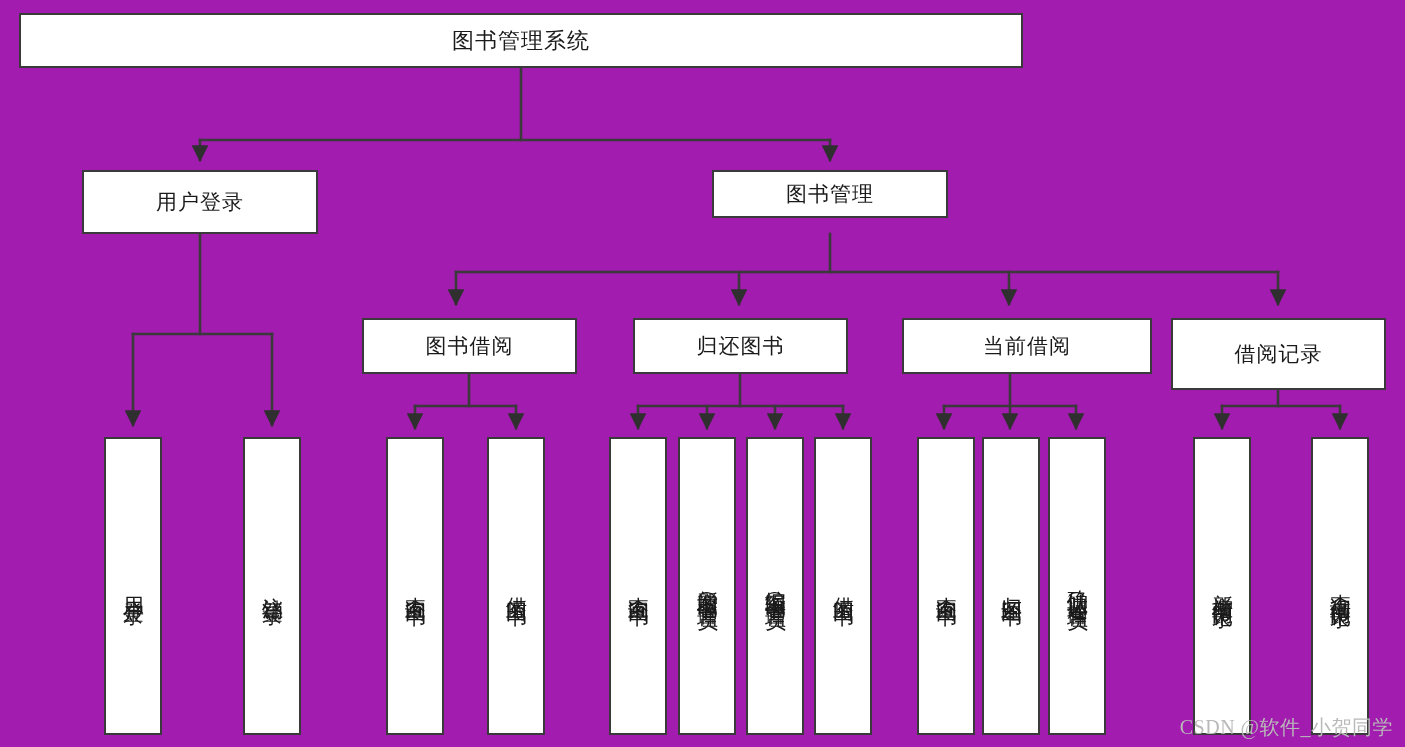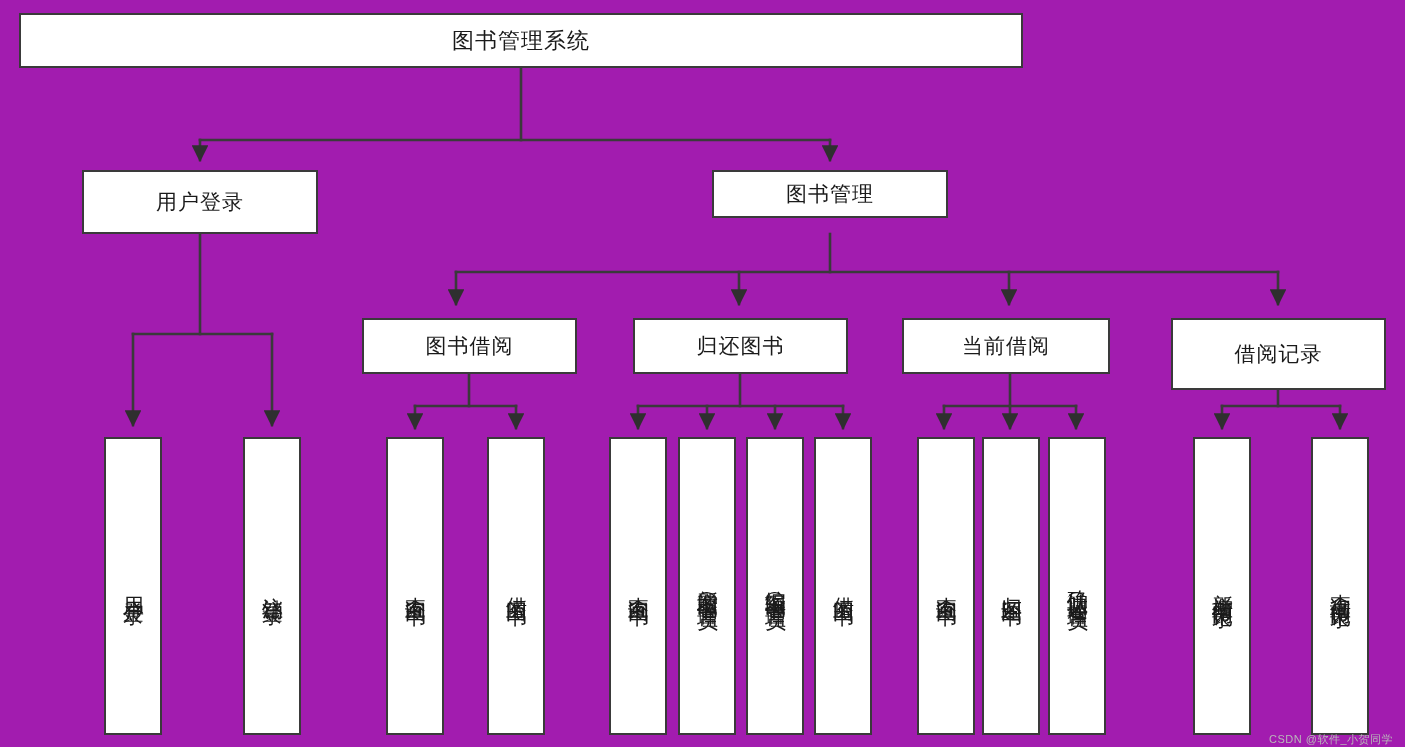--- a/index.html
+++ b/index.html
@@ -52,27 +52,28 @@
     text-orientation: upright;
     letter-spacing: 3px;
     font-size: 21px;
   }
   .node.root .node-label {
     font-size: 22px;
   }
   #watermark {
     position: absolute;
     right: 12px;
-    bottom: 0;
-    font-size: 11px;
+    bottom: 6px;
+    font-size: 20px;
     color: #b9b9b9;
     letter-spacing: 0.5px;
     z-index: 5;
     white-space: nowrap;
     user-select: none;
+    font-family: Liberation Serif, serif;
   }
 </style>
 </head>
 <body>
 
 <div id="diagram-root">
 
   <svg id="edge-layer" viewBox="0 0 1405 747" width="1405" height="747" xmlns="http://www.w3.org/2000/svg">
     <defs>
       <marker id="arrow" viewBox="0 0 12 12" refX="10.5" refY="6" markerWidth="6.5" markerHeight="6.5" orient="auto-start-reverse" markerUnits="strokeWidth">
@@ -136,21 +137,21 @@
   </div>
 
   <div class="node horizontal" style="left:362px; top:318px; width:215px; height:56px;">
     <span class="node-label">图书借阅</span>
   </div>
 
   <div class="node horizontal" style="left:633px; top:318px; width:215px; height:56px;">
     <span class="node-label">归还图书</span>
   </div>
 
-  <div class="node horizontal" style="left:902px; top:318px; width:208px; height:56px;">
+  <div class="node horizontal" style="left:902px; top:318px; width:250px; height:56px;">
     <span class="node-label">当前借阅</span>
   </div>
 
   <div class="node horizontal" style="left:1171px; top:318px; width:215px; height:72px;">
     <span class="node-label">借阅记录</span>
   </div>
 
   <div class="node vertical" style="left:104px; top:437px; width:58px; height:298px;">
     <span class="node-label">用户登录</span>
   </div>

